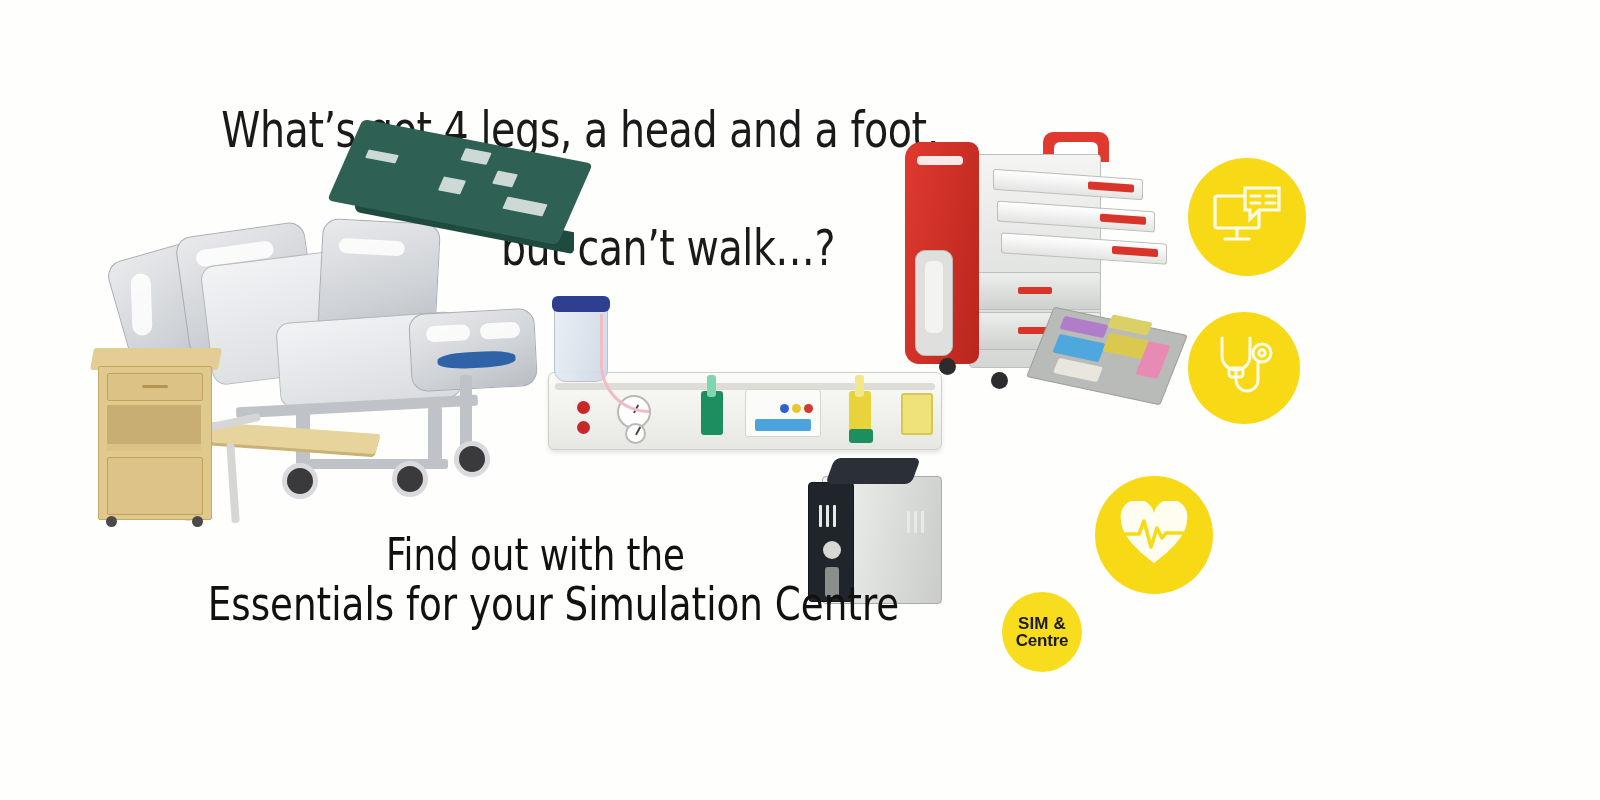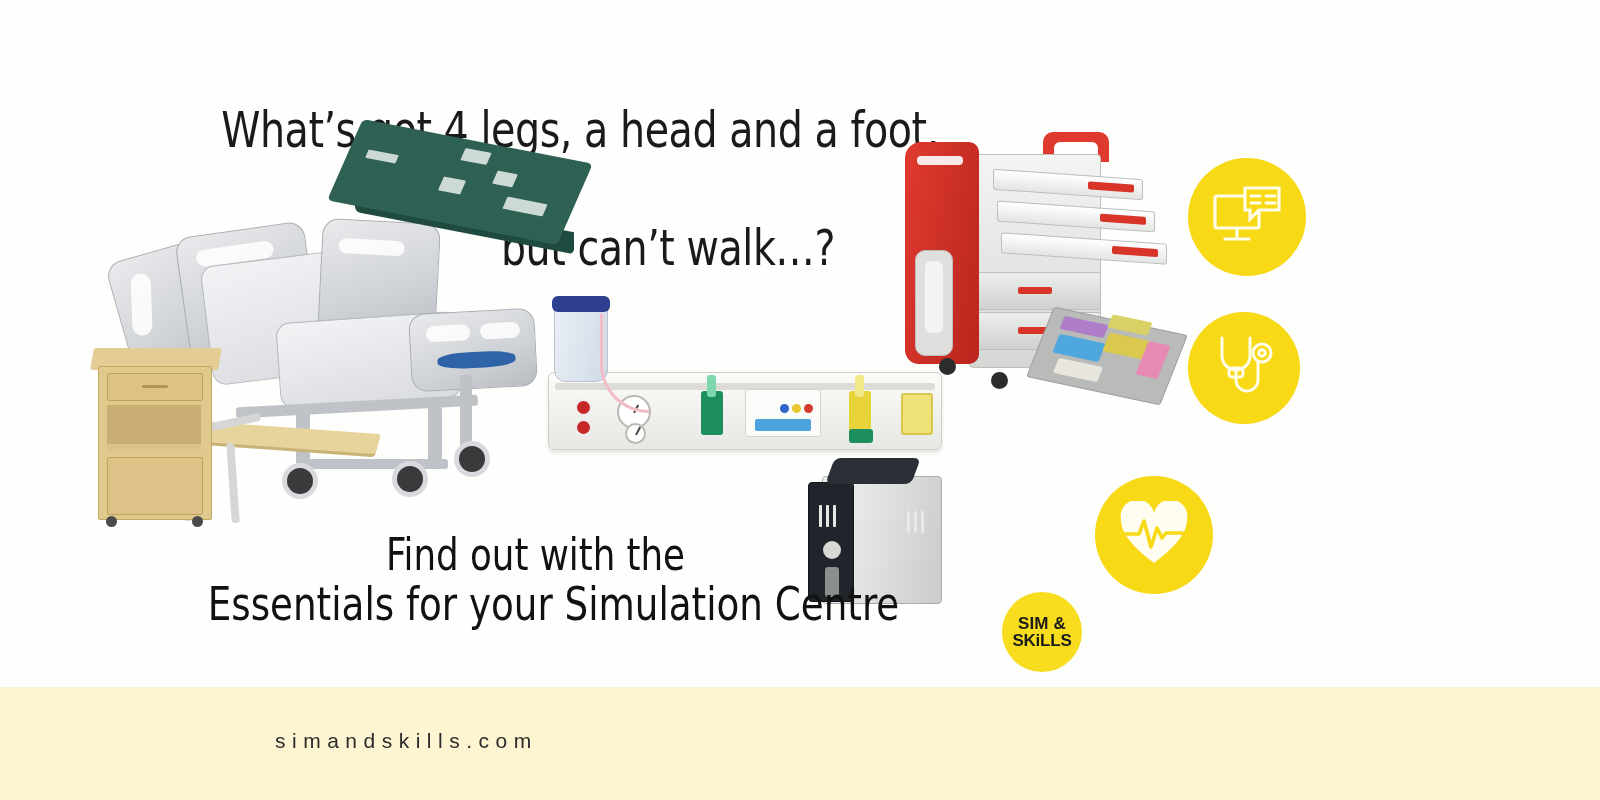--- a/index.html
+++ b/index.html
@@ -337,20 +337,17 @@
     </svg>
   </div>
 
   <div class="cta">
     <span class="c1">Find out with the</span>
     <span class="c2">Essentials for your Simulation Centre</span>
   </div>
 
   <div class="logo-badge">
     <span class="lb1">SIM &amp;</span>
-    <span class="lb2">SKiLLS</span>
-  </div>
-
-  <div class="footer">
-    <div class="url">simandskills.com</div>
-  </div>
+    <span class="lb2">Centre</span>
+  </div>
+
 
 </div>
 
 </body></html>

